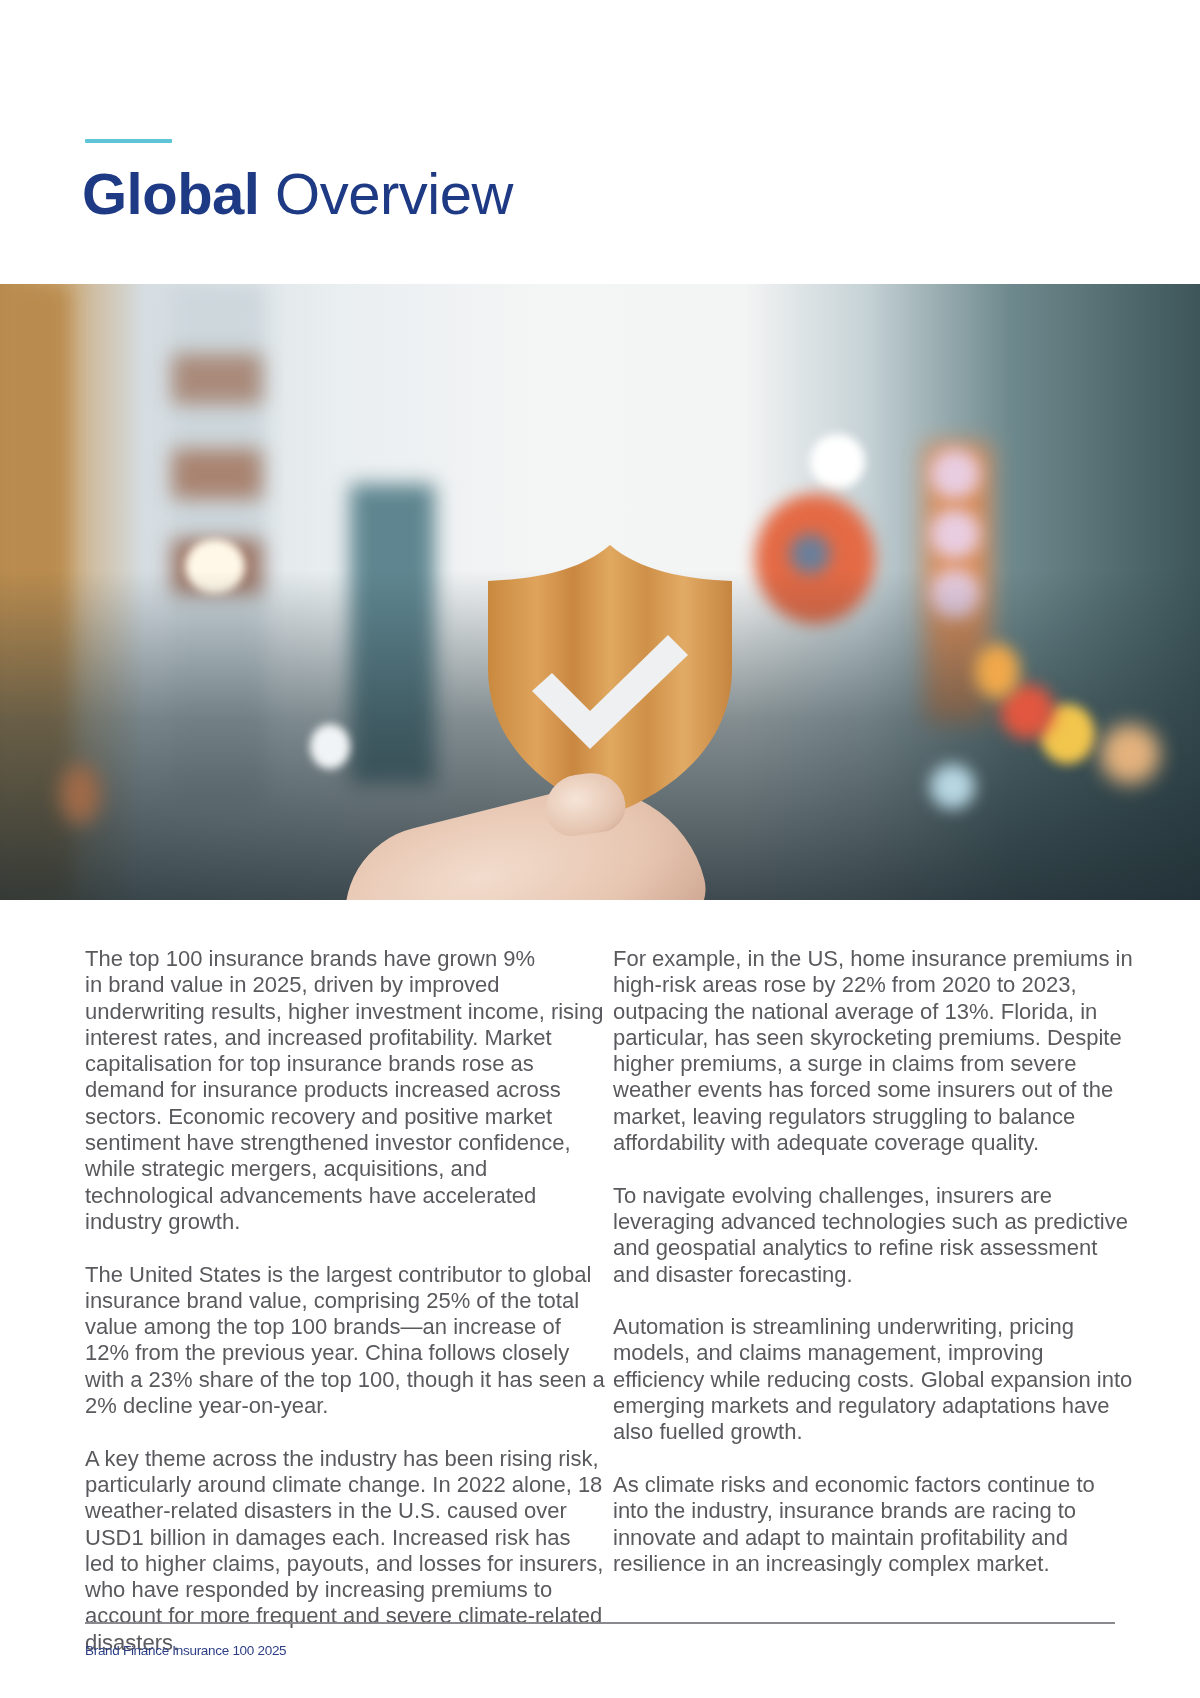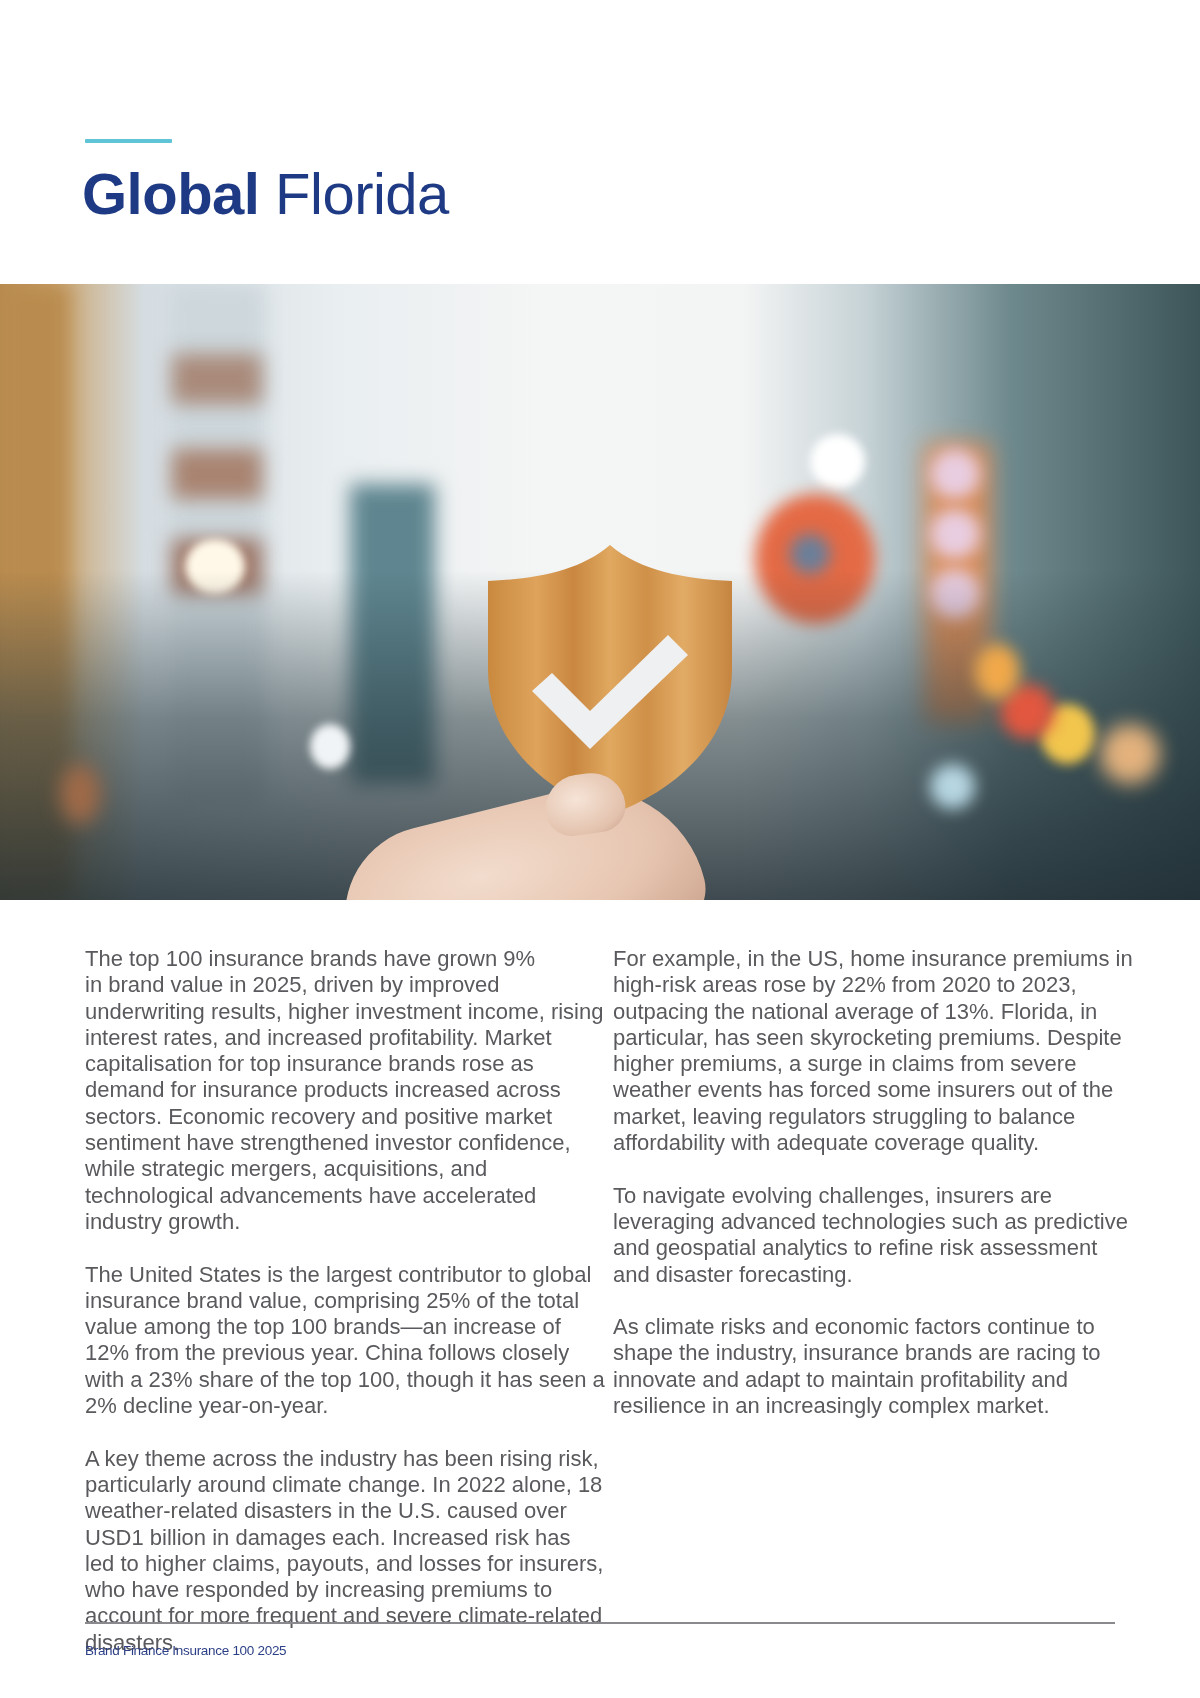--- a/index.html
+++ b/index.html
@@ -118,21 +118,21 @@
     }
     .footer-right .page-num { color: #2c3f86; font-weight: 700; }
   </style>
 </head>
 <body>
 
 <div class="accent-rule"></div>
 
 <h1 class="page-title">
   <span class="bold">Global</span>
-  <span class="light">Florida</span>
+  <span class="light">Overview</span>
 </h1>
 
 <div class="hero">
 
   <div class="rect" style="left:0;top:0;width:70px;height:616px;background:#b98b4e;"></div>
   <div class="rect" style="left:170px;top:0;width:95px;height:520px;background:#cdd7dc;"></div>
   <div class="rect" style="left:172px;top:70px;width:90px;height:50px;background:#a98a7a;"></div>
   <div class="rect" style="left:172px;top:165px;width:90px;height:50px;background:#a88370;"></div>
   <div class="rect" style="left:172px;top:255px;width:90px;height:55px;background:#9c7464;"></div>
   <div class="rect" style="left:350px;top:200px;width:85px;height:300px;background:#5f8690;"></div>
@@ -177,21 +177,22 @@
 <div class="text-col col-left">
   <p>The top 100 insurance brands have grown 9%
 in brand value in 2025, driven by improved underwriting results, higher investment income, rising interest rates, and increased profitability. Market capitalisation for top insurance brands rose as demand for insurance products increased across sectors. Economic recovery and positive market sentiment have strengthened investor confidence, while strategic mergers, acquisitions, and technological advancements have accelerated industry growth.</p>
   <p>The United States is the largest contributor to global insurance brand value, comprising 25% of the total value among the top 100 brands—an increase of 12% from the previous year. China follows closely with a 23% share of the top 100, though it has seen a 2% decline year-on-year.</p>
   <p><span>A key theme across the industry has been rising risk, particularly around climate change. In 2022 alone, </span><a>18 weather-related disasters in the U.S. caused over USD1 billion in damages</a><span> each. Increased risk has led to higher claims, payouts, and losses for insurers, who have responded by increasing premiums to account for more frequent and severe climate-related disasters.</span></p>
 </div>
 
 <div class="text-col col-right">
   <p><span>For example, in the US, home insurance premiums in high-risk areas rose by </span><a>22% from 2020 to 2023</a><span>, outpacing the national average of 13%. Florida, in particular, has seen skyrocketing premiums. Despite higher premiums, a surge in claims from severe weather events has forced some insurers out of the market, leaving regulators struggling to balance affordability with adequate coverage quality.</span></p>
   <p>To navigate evolving challenges, insurers are leveraging advanced technologies such as predictive and geospatial analytics to refine risk assessment and disaster forecasting.</p>
-  <p>As climate risks and economic factors continue to shape the industry, insurance brands are racing to innovate and adapt to maintain profitability and resilience in an increasingly complex market.</p>
+  <p>Automation is streamlining underwriting, pricing models, and claims management, improving efficiency while reducing costs. Global expansion into emerging markets and regulatory adaptations have also fuelled growth.</p>
+  <p>As climate risks and economic factors continue to into the industry, insurance brands are racing to innovate and adapt to maintain profitability and resilience in an increasingly complex market.</p>
 </div>
 
 <div class="footer-rule"></div>
 <div class="footer-left">Brand Finance Insurance 100 2025</div>
 <div class="footer-right">
   <span>brandirectory.com/insurance</span>
   <span class="page-num">7</span>
 </div>
 
 </body></html>

